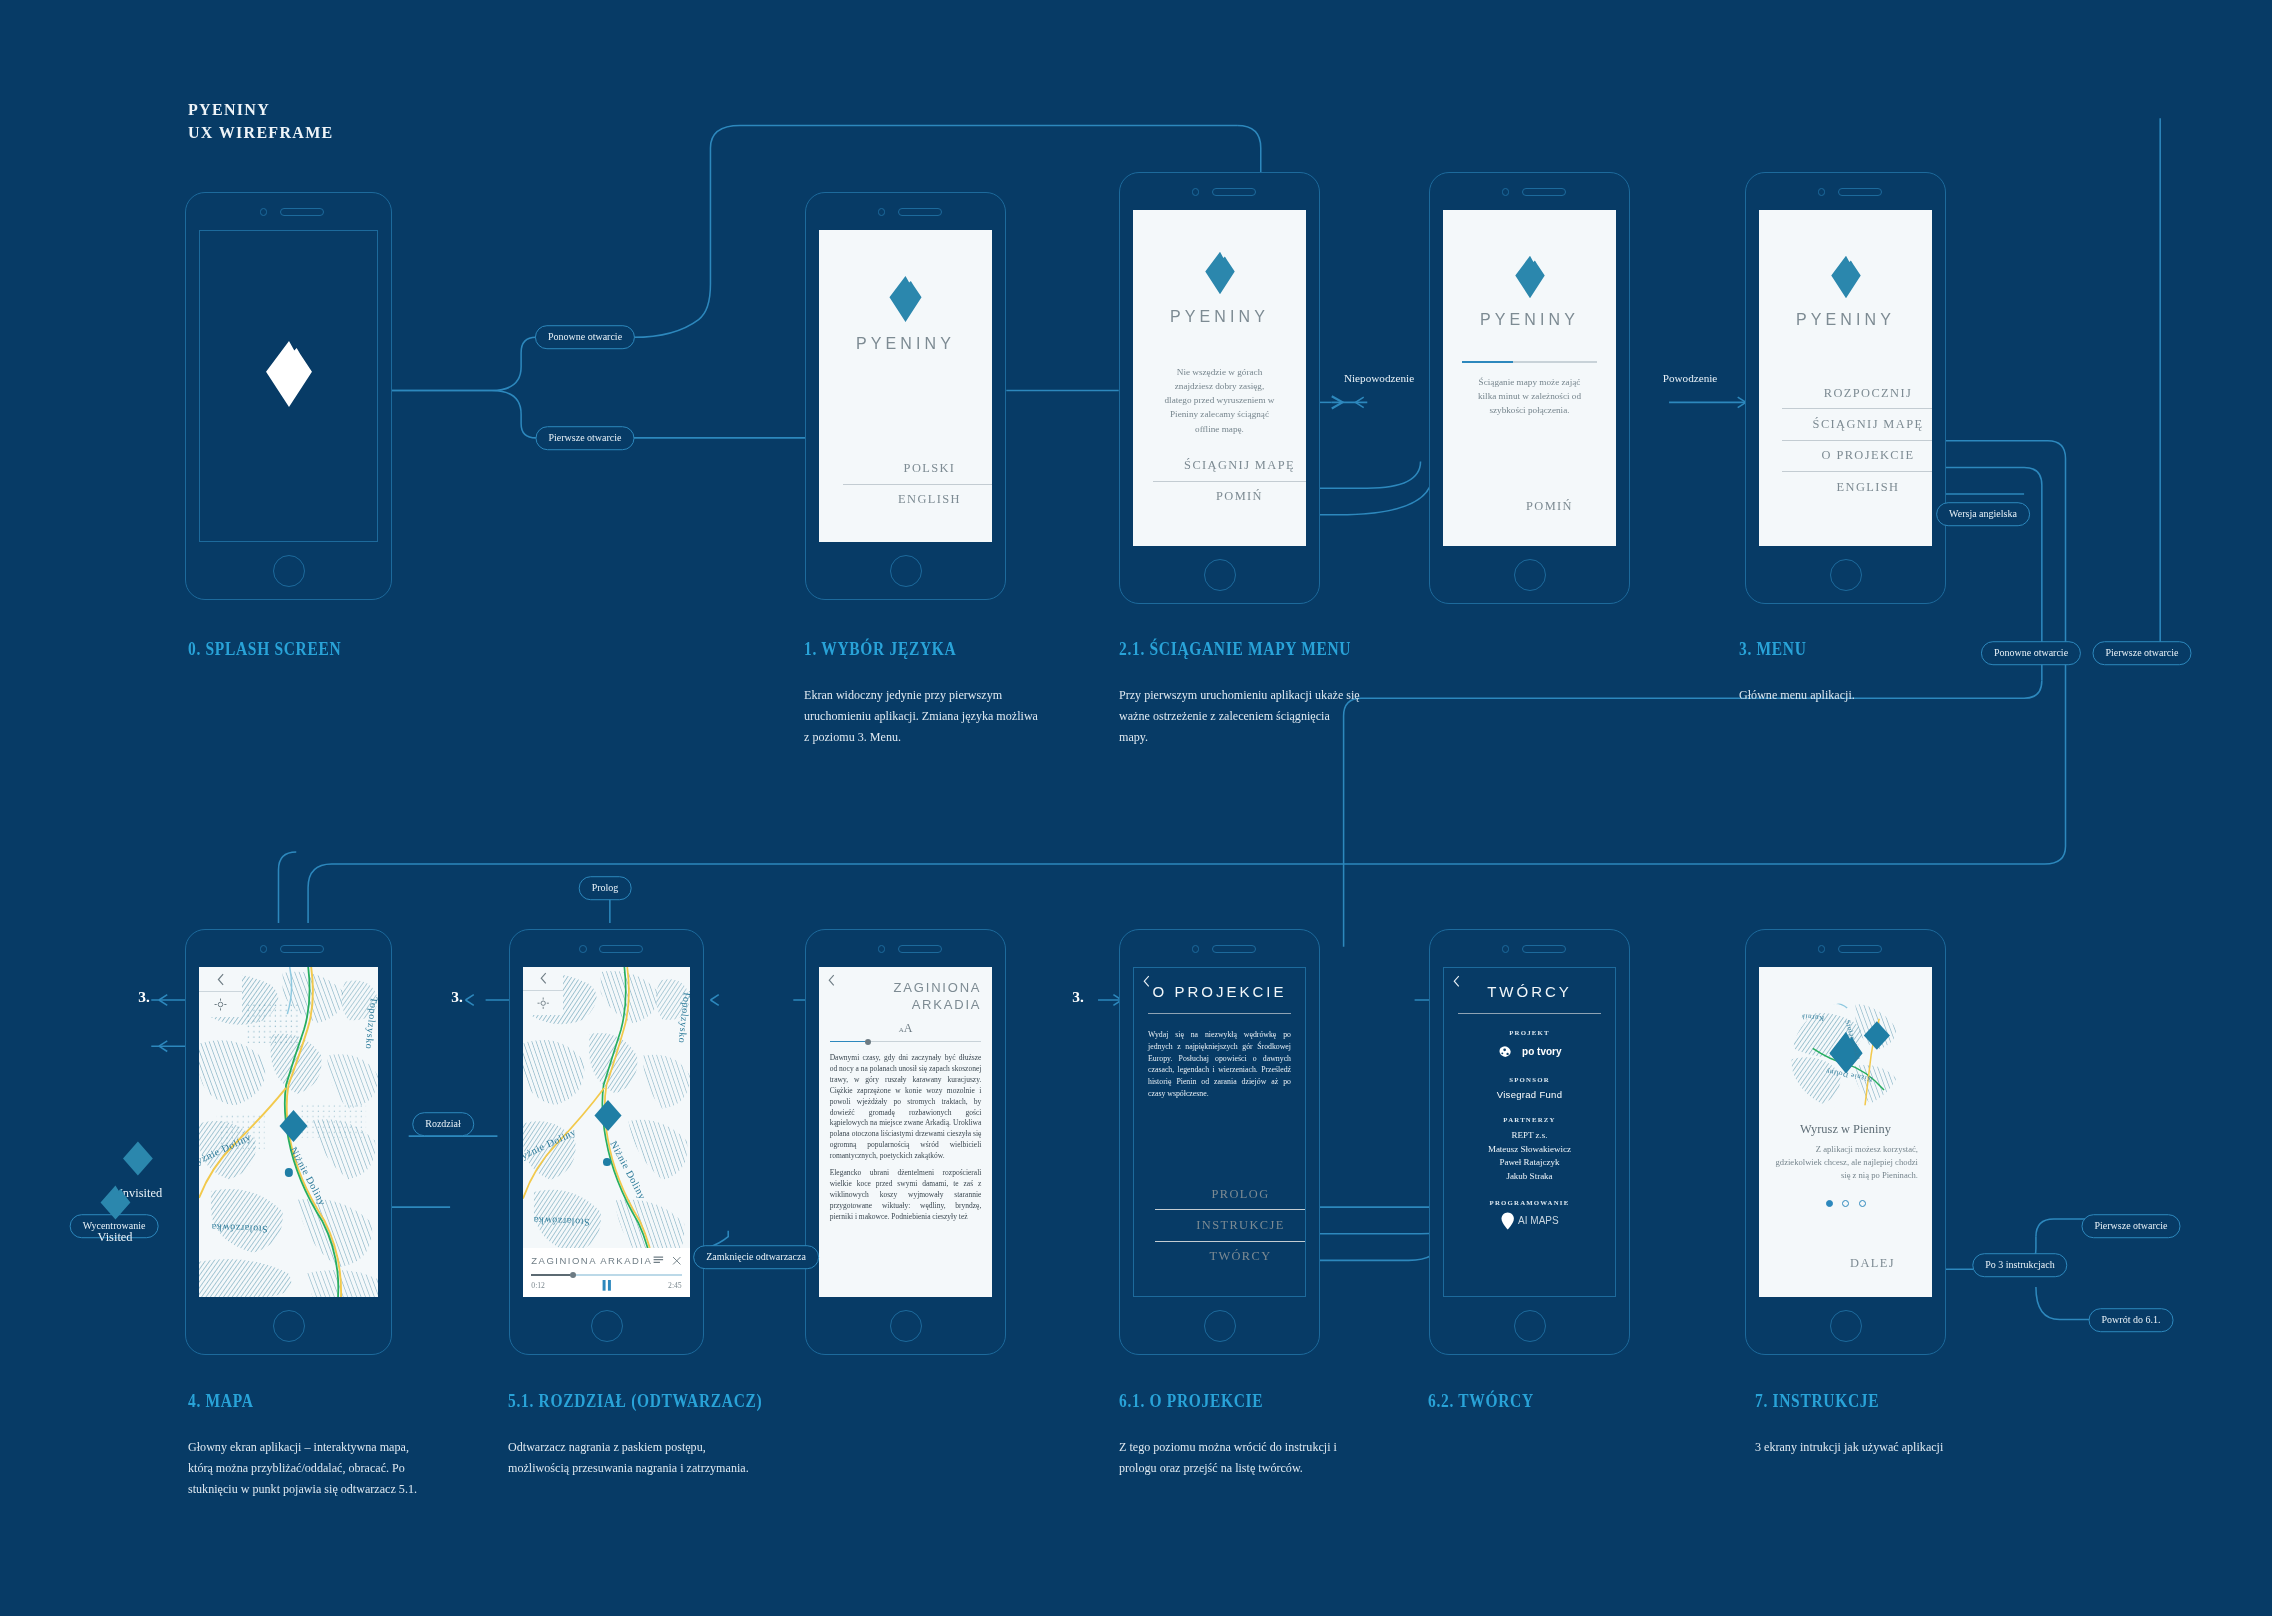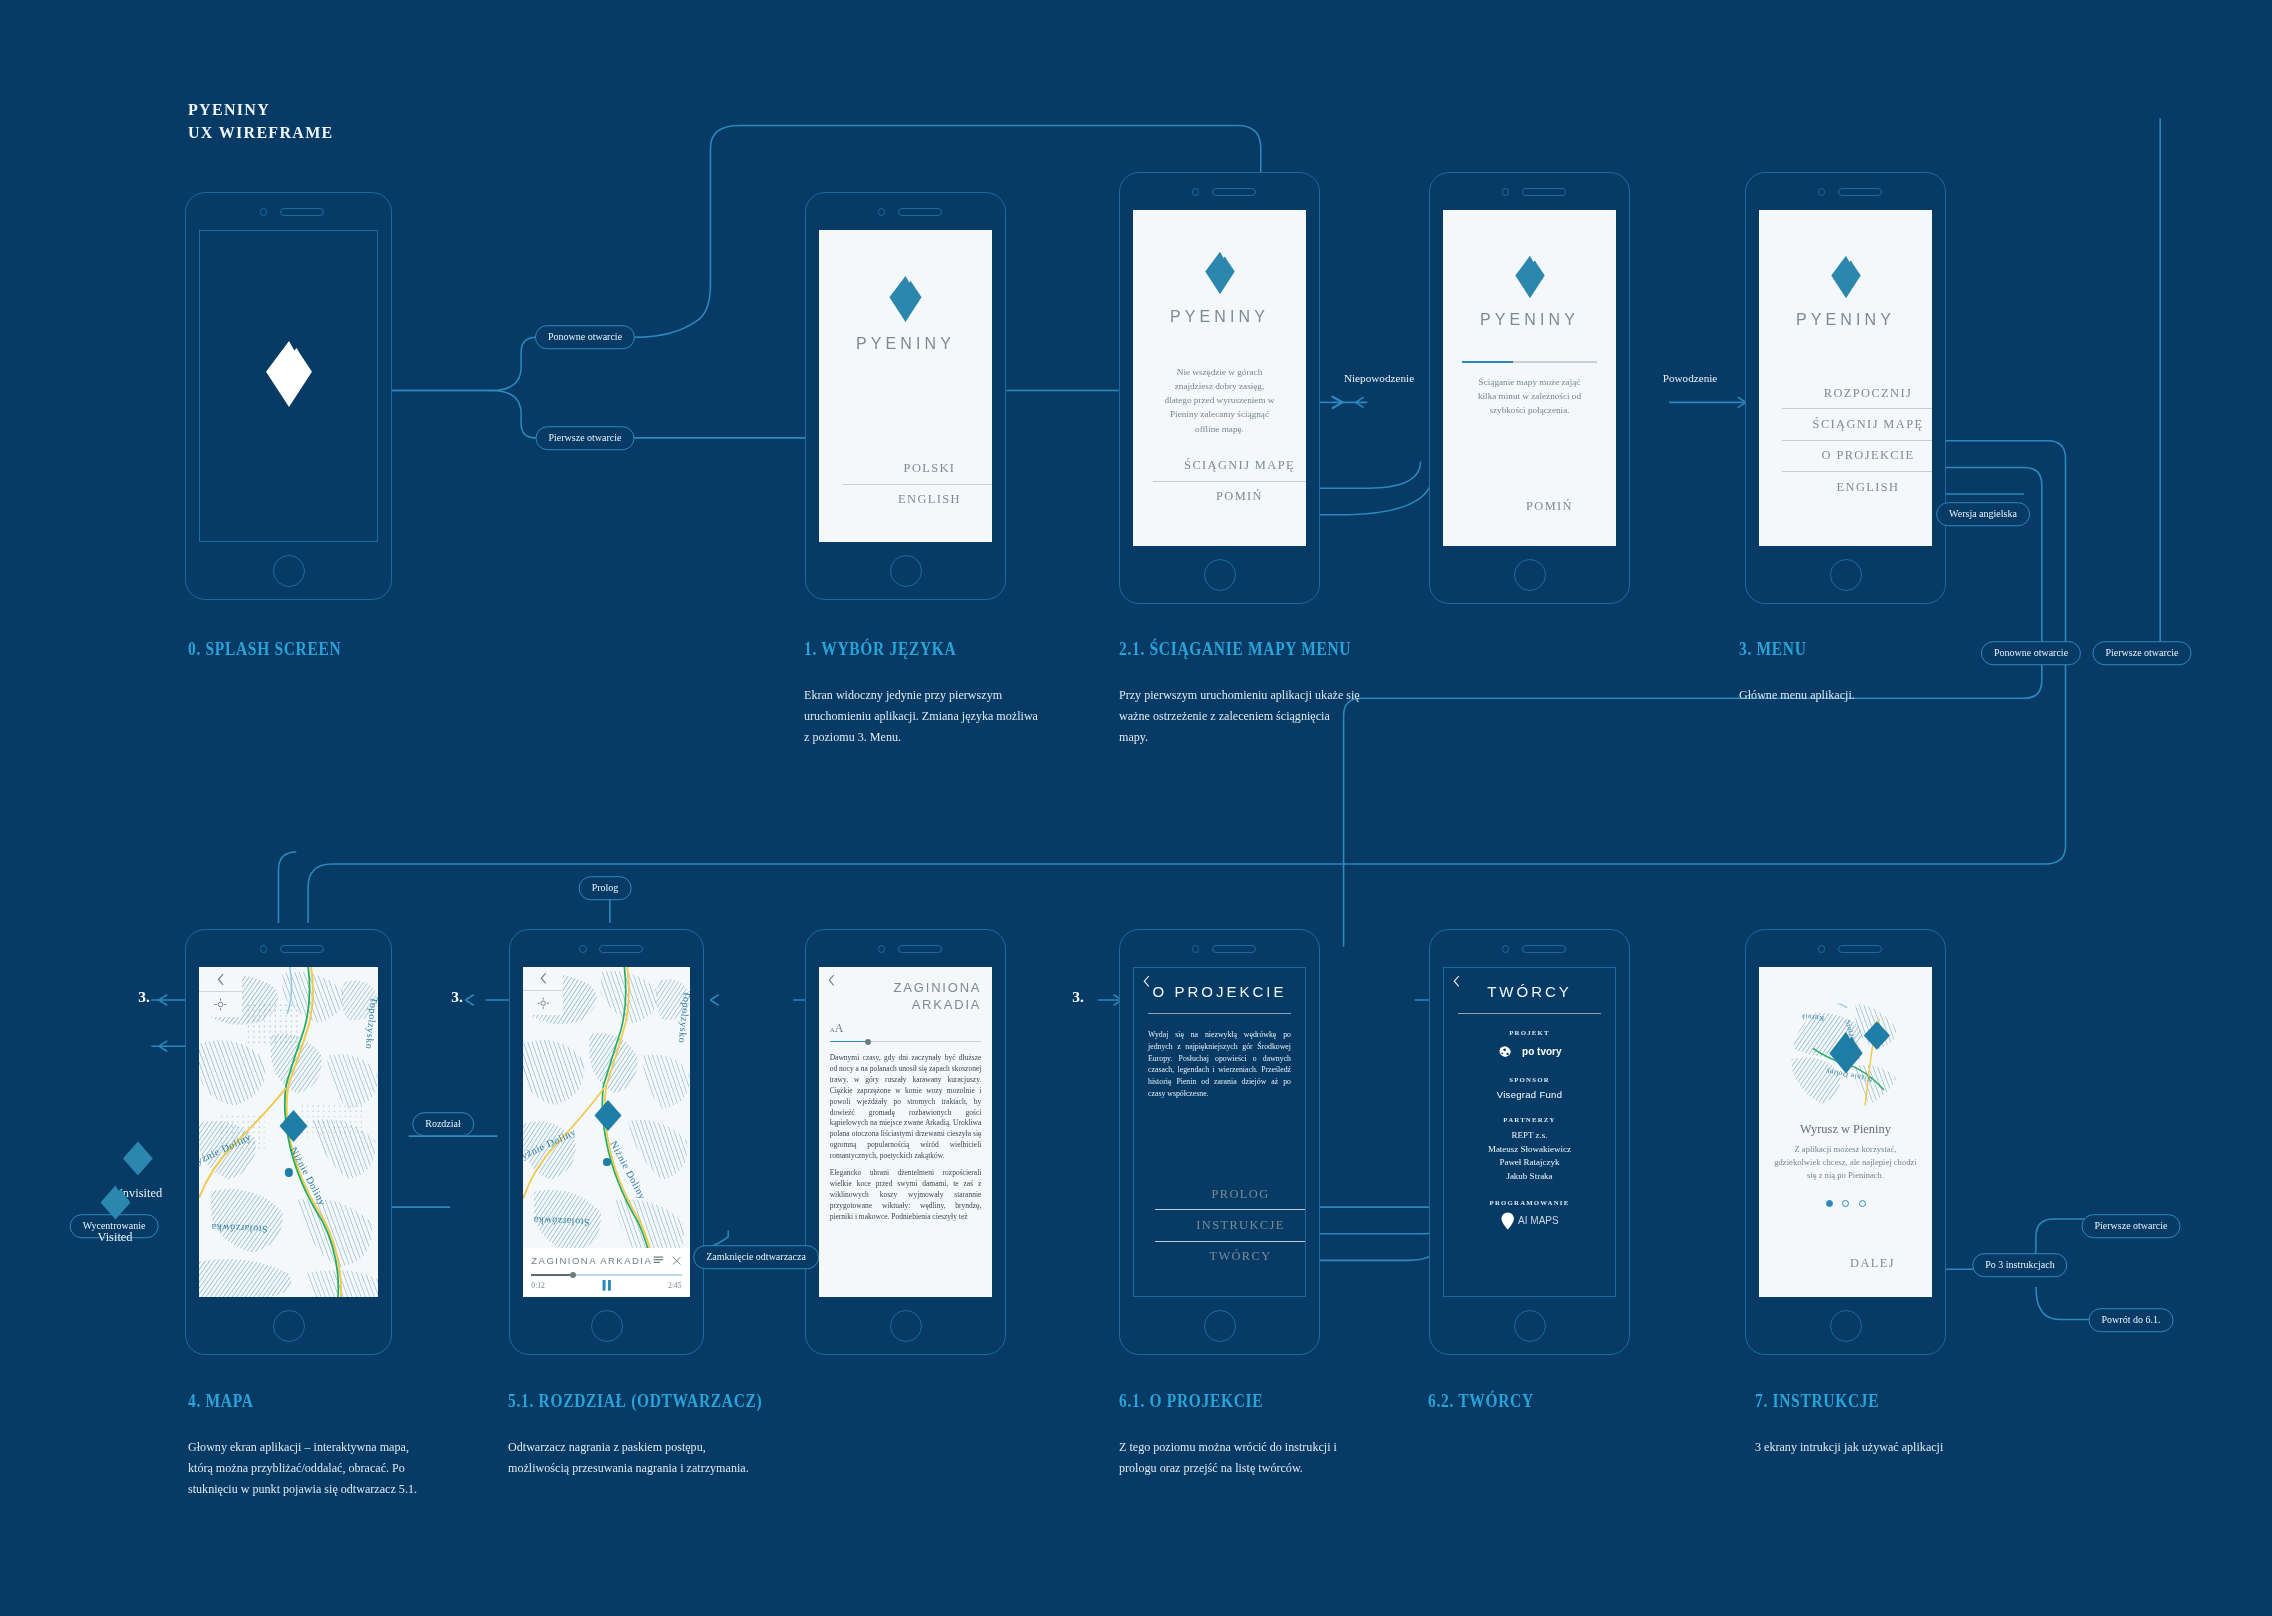--- a/index.html
+++ b/index.html
@@ -129,21 +129,21 @@
     display: flex; justify-content: space-between; align-items: center;
     color: #7b888f; font-family: "Liberation Serif", serif; font-size: 7.7px;
   }
 
   
   .reader { position: absolute; inset: 0; padding: 9.5px 10.7px; }
   .reader-title {
     text-align: right; color: #7d8b93; font-family: "Liberation Sans", sans-serif;
     font-size: 13px; letter-spacing: 1.8px; line-height: 1.35; margin-top: 2.4px;
   }
-  .aa { color: #6f7d85; font-family: "Liberation Serif", serif; margin-top: 7px; }
+  .aa { color: #6f7d85; font-family: "Liberation Serif", serif; margin-top: 7px; text-align: center; }
   .aa small { font-size: 7px; } .aa big { font-size: 12px; }
   .sizeslider { position: relative; height: 1.8px; background: #c8d2d8; margin: 4.7px 0 10.7px; }
   .sizeslider i { position: absolute; left: 0; top: 0; height: 1.8px; width: 23%; background: #2d88bd; }
   .sizeslider b {
     position: absolute; left: 23%; top: -2.1px; width: 6px; height: 6px;
     border-radius: 50%; background: #6d7b83;
   }
   .reader p {
     color: #3a4750; font-family: "Liberation Serif", serif; font-size: 7.5px;
     line-height: 1.45; text-align: justify; margin-bottom: 6.5px;
@@ -167,21 +167,21 @@
     text-align: center; color: #f0f6fa; font-family: "Liberation Serif", serif;
     font-size: 9px; line-height: 1.5;
   }
 
   
   .onb-h {
     text-align: center; color: #5f6e77; font-family: "Liberation Serif", serif;
     font-size: 12.4px; margin-top: 13px;
   }
   .onb-c {
-    text-align: center; color: #77868e; font-family: "Liberation Serif", serif;
+    text-align: right; color: #77868e; font-family: "Liberation Serif", serif;
     font-size: 8.6px; line-height: 1.5; padding: 6px 14px 0;
   }
   .dots { display: flex; justify-content: center; gap: 9.5px; margin-top: 18px; }
   .dots i { width: 7px; height: 7px; border-radius: 50%; border: 1.2px solid #2d88bd; }
   .dots i.on { background: #2d88bd; }
 </style>
 </head>
 <body>
 
 <div id="stage">

